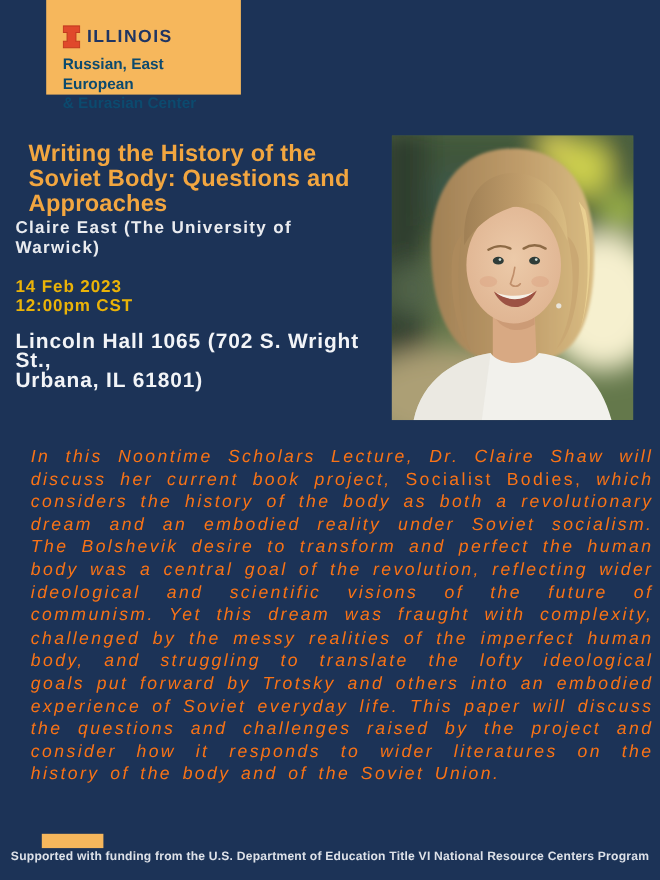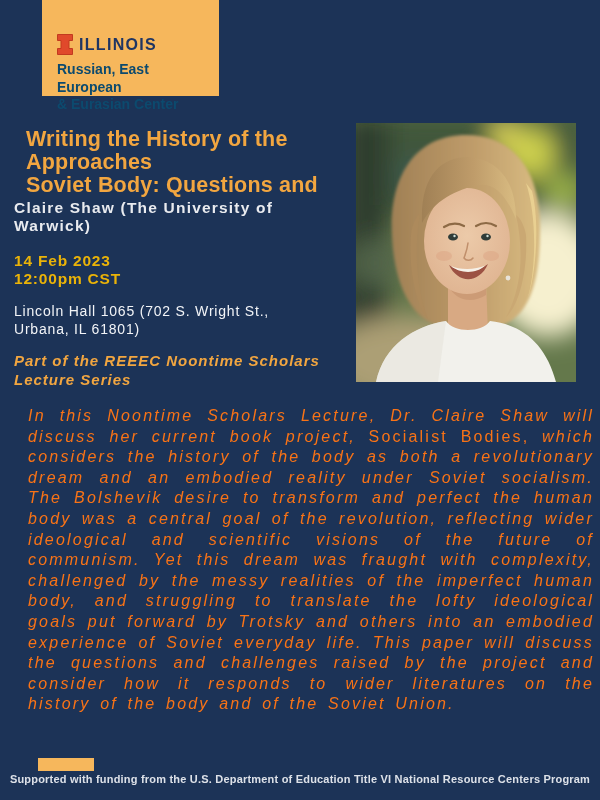--- a/index.html
+++ b/index.html
@@ -3,22 +3,22 @@
 <meta charset="utf-8">
 <style>
   html,body{margin:0;padding:0;background:#1C3357;}
   .poster{
     position:relative;width:600px;height:800px;overflow:hidden;
     background:#1C3357;
     font-family:"Liberation Sans",sans-serif;
   }
   
   .logo-box{
-    position:absolute;left:42px;top:0;width:177px;height:96px;
-    background:#F6B75C;box-sizing:border-box;padding:34px 8px 0 15px;
+    position:absolute;left:42px;top:0;width:177px;height:86px;
+    background:#F6B75C;box-sizing:border-box;padding:23px 8px 0 15px;
   }
   .logo-row{display:flex;align-items:center;gap:6px;}
   .wordmark{font-size:16px;font-weight:800;letter-spacing:1.3px;color:#1F3563;}
   .center-name{font-size:14px;font-weight:600;color:#0c4a6e;line-height:17.5px;}
   .center-name.first{margin-top:6px;}
   
   .title{
     position:absolute;left:14px;top:116px;width:344px;margin:12px;
     font-size:21.5px;line-height:22.8px;font-weight:700;color:#F2A640;
     letter-spacing:0.2px;
@@ -28,21 +28,21 @@
     font-size:15.5px;line-height:17.5px;font-weight:700;
     letter-spacing:1.2px;color:#E9EBEF;
   }
   .datetime{
     position:absolute;left:14px;top:252px;
     font-size:15.5px;line-height:18px;font-weight:700;
     letter-spacing:0.8px;color:#eab308;
   }
   .location{
     position:absolute;left:14px;top:302px;width:340px;
-    font-size:14px;line-height:18px;font-weight:400;
+    font-size:19px;line-height:18px;font-weight:700;
     letter-spacing:0.8px;color:#F2F4F7;
   }
   .series{
     position:absolute;left:14px;top:352px;width:350px;
     font-size:15px;line-height:18.5px;font-weight:700;font-style:italic;
     letter-spacing:1px;color:#F2A640;
   }
   
   .photo{position:absolute;left:356px;top:123px;width:220px;height:259px;overflow:hidden;}
   .photo svg{display:block;}
@@ -72,43 +72,39 @@
         <path d="M0.5,0.5 H15.5 V6.5 H12 V14.5 H15.5 V20.5 H0.5 V14.5 H4 V6.5 H0.5 Z" fill="#E0492B" stroke="#C23A1F" stroke-width="1"></path>
       </svg>
       <span class="wordmark">ILLINOIS</span>
     </div>
     <div class="center-name first">Russian, East European</div>
     <div class="center-name">&amp; Eurasian Center</div>
   </div>
 
   <h1 class="title">
     <div>Writing the History of the</div>
+    <div>Soviet Body: Questions and</div>
     <div>Approaches</div>
-    <div>Soviet Body: Questions and</div>
   </h1>
 
   <div class="speaker">
-    <div>Claire Shaw (The University of</div>
+    <div>Claire East (The University of</div>
     <div>Warwick)</div>
   </div>
 
   <div class="datetime">
     <div>14 Feb 2023</div>
     <div>12:00pm CST</div>
   </div>
 
   <div class="location">
     <div>Lincoln Hall 1065 (702 S. Wright St.,</div>
     <div>Urbana, IL 61801)</div>
   </div>
 
-  <div class="series">
-    <div>Part of the REEEC Noontime Scholars</div>
-    <div>Lecture Series</div>
-  </div>
 
   <div class="photo">
     <svg width="220" height="259" viewBox="0 0 220 259" aria-hidden="true">
       <defs>
         <filter id="b12" x="-40%" y="-40%" width="180%" height="180%">
             <feGaussianBlur stdDeviation="12"></feGaussianBlur>
           </filter>
         <filter id="b2" x="-20%" y="-20%" width="140%" height="140%">
             <feGaussianBlur stdDeviation="1.6"></feGaussianBlur>
           </filter>

